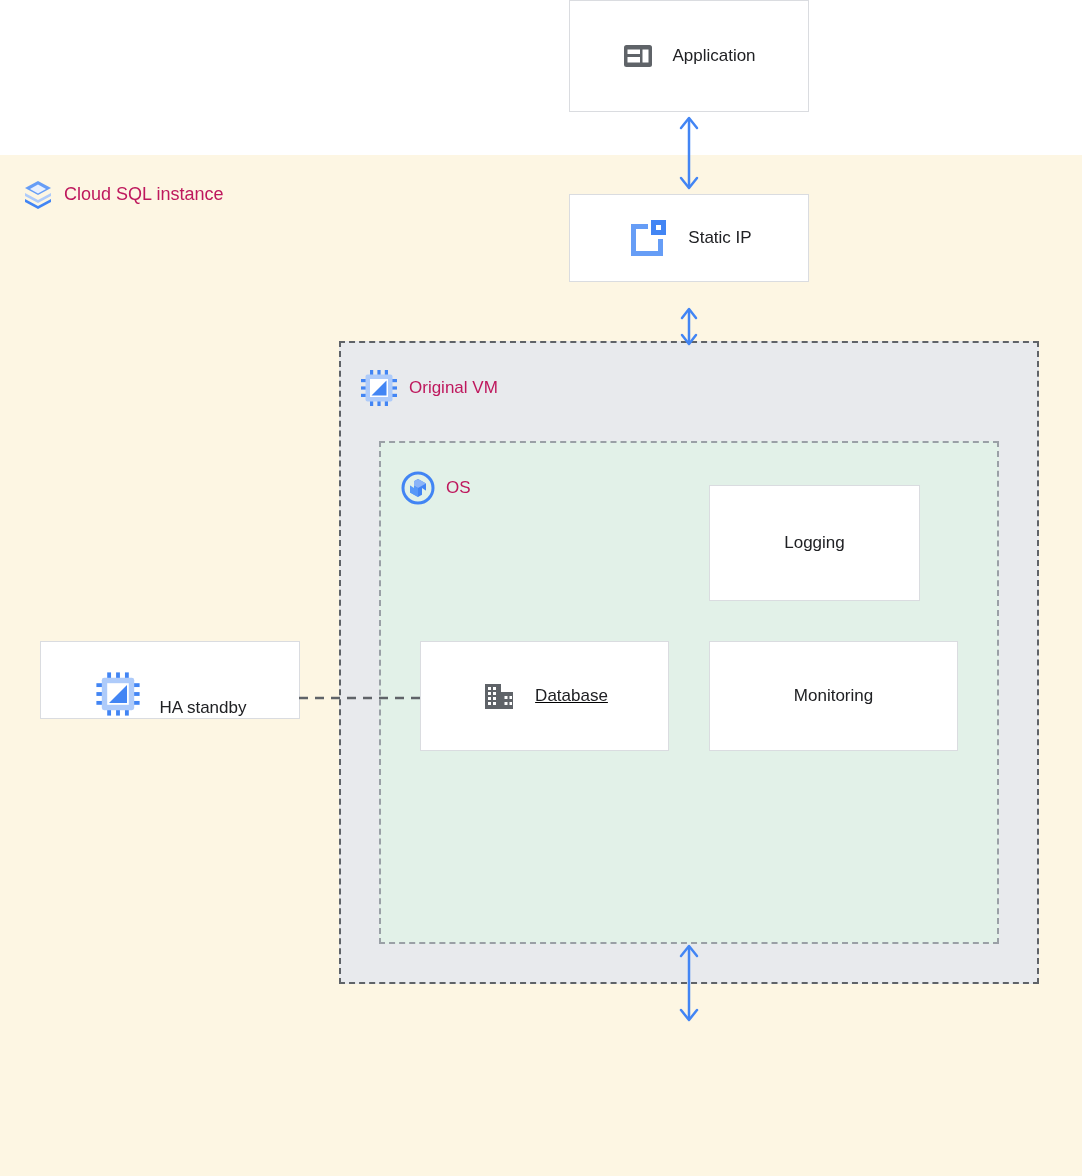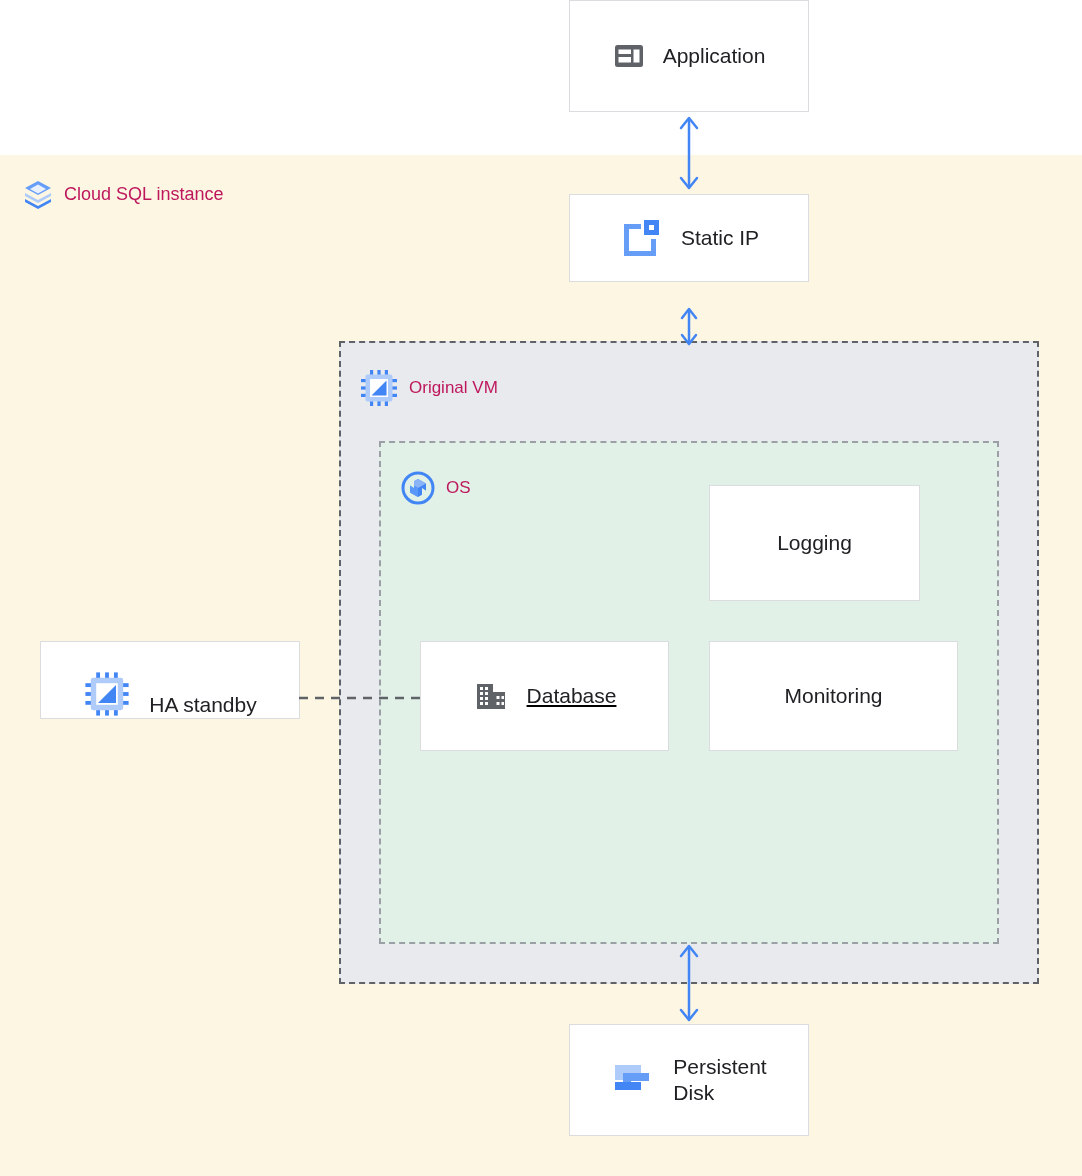--- a/index.html
+++ b/index.html
@@ -70,21 +70,21 @@
     position: absolute;
     background: #ffffff;
     border: 1px solid #dadce0;
     box-sizing: border-box;
     display: flex;
     align-items: center;
     justify-content: center;
     gap: 18px;
   }
   .node-label {
-    font-size: 21px;
+    font-size: 17px;
     color: #202124;
     line-height: 1.25;
     white-space: pre-line;
   }
   .node.centered { justify-content: center; }
 
   #node-application { left: 569px; top: 0px;    width: 240px; height: 112px; }
   #node-staticip    { left: 569px; top: 194px;  width: 240px; height: 88px; }
   #node-hastandby   { left: 40px;  top: 641px;  width: 260px; height: 78px; align-items: flex-end; }
   #node-database    { left: 420px; top: 641px;  width: 249px; height: 110px; text-decoration: underline; }
@@ -244,31 +244,20 @@
 
   <div class="node centered" id="node-logging">
     <span class="node-label">Logging</span>
   </div>
 
   <div class="node centered" id="node-monitoring">
     <span class="node-label">Monitoring</span>
   </div>
 
 
-  <div class="node" id="node-pdisk">
-    <span class="icon icon-44">
-      <svg width="44" height="44" viewBox="0 0 44 44">
-        <polygon points="4,7 30,7 30,15 12,15 12,22 4,22" fill="#aecbfa"></polygon>
-        <polygon points="12,15 38,15 38,23 20,23 20,30 12,30" fill="#669df6"></polygon>
-        <polygon points="4,24 30,24 30,32 4,32" fill="#4285f4"></polygon>
-      </svg>
-    </span>
-    <span class="node-label">Persistent
-Disk</span>
-  </div>
 
   <div class="connector" id="conn-app-staticip">
     <svg width="60" height="82" viewBox="0 0 60 82">
       <line x1="30" y1="8" x2="30" y2="74" stroke="#4285f4" stroke-width="2.5"></line>
       <polyline points="22,16 30,6 38,16" fill="none" stroke="#4285f4" stroke-width="2.5" stroke-linecap="round" stroke-linejoin="round"></polyline>
       <polyline points="22,66 30,76 38,66" fill="none" stroke="#4285f4" stroke-width="2.5" stroke-linecap="round" stroke-linejoin="round"></polyline>
     </svg>
   </div>
 
   <div class="connector" id="conn-staticip-vm">

